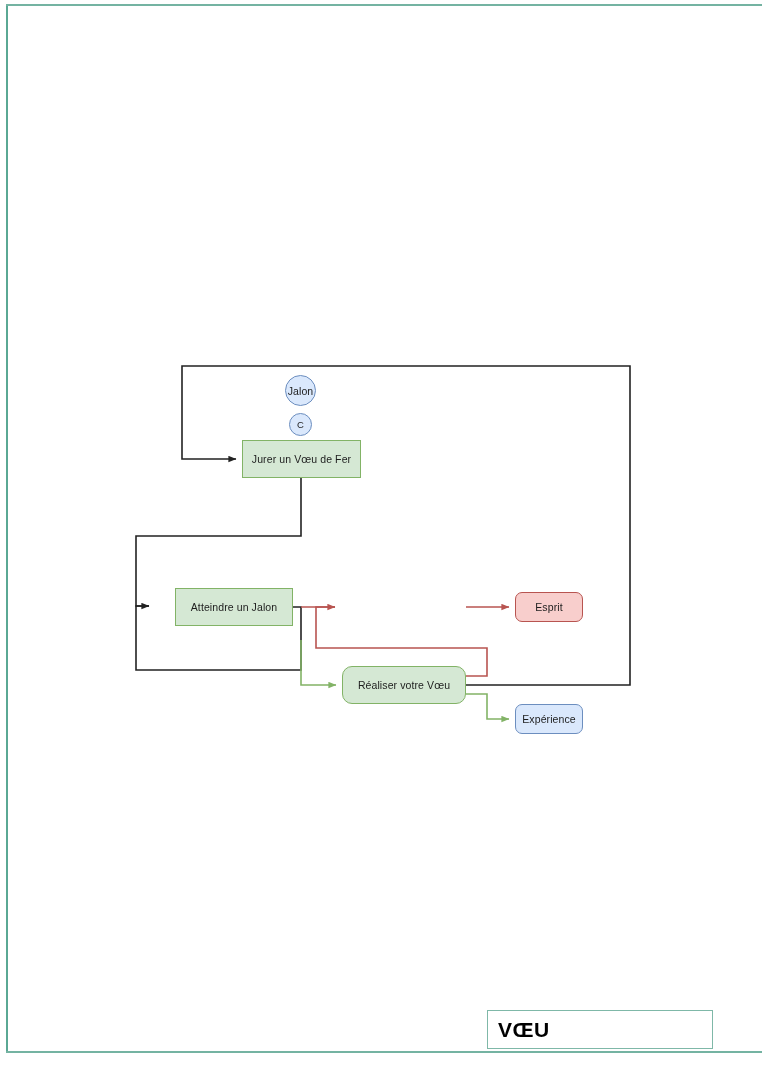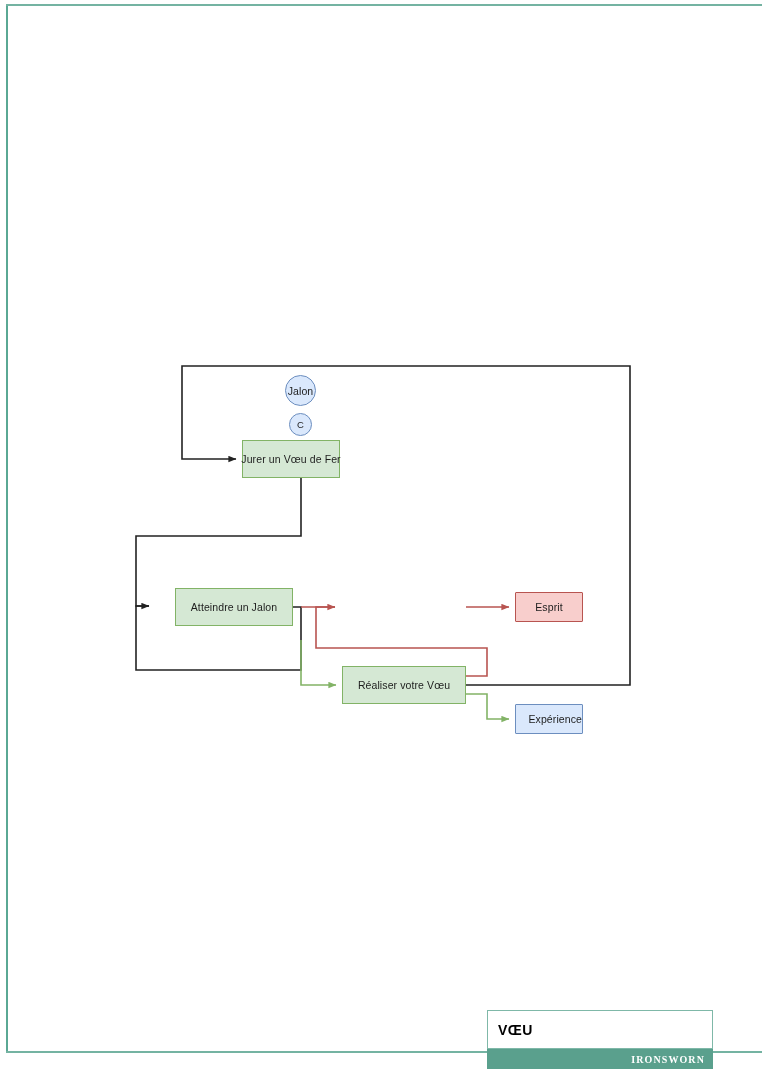--- a/index.html
+++ b/index.html
@@ -55,30 +55,29 @@
     color: #1d1d1d;
     letter-spacing: .1px;
     text-align: center;
     white-space: nowrap;
   }
   .node-process {
     background: #d5e8d4;
     border: 1px solid #82b366;
   }
   .node-round {
-    border-radius: 1px;
+    border-radius: 7px;
   }
   .node-danger {
     background: #f8cecc;
     border: 1px solid #b85450;
   }
   .node-info {
     background: #dae8fc;
     border: 1px solid #6c8ebf;
-    justify-content: flex-end;
   }
   .node-circle {
     border-radius: 50%;
     background: #dae8fc;
     border: 1px solid #6c8ebf;
   }
 
   
   #title-block {
     position: absolute;
@@ -86,21 +85,21 @@
     width: 226px; height: 39px;
     box-sizing: border-box;
     background: #ffffff;
     border: 1px solid #7fb8a8;
     display: flex;
     align-items: center;
   }
   #title-text {
     font-family: "Liberation Sans", "DejaVu Sans", sans-serif;
     font-weight: bold;
-    font-size: 14px;
+    font-size: 21px;
     color: #000000;
     padding-left: 10px;
     letter-spacing: .5px;
   }
   #brand-bar {
     position: absolute;
     left: 487px; top: 1049px;
     width: 226px; height: 20px;
     background: #5aa08d;
     display: flex;
@@ -158,41 +157,38 @@
   </div>
 
   <div class="node node-circle" style="left:285px; top:375px; width:31px; height:31px;">
     <span>Jalon</span>
   </div>
 
   <div class="node node-circle" style="left:289px; top:413px; width:23px; height:23px; font-size:9.5px;">
     <span>C</span>
   </div>
 
-  <div class="node node-process" style="left:242px; top:440px; width:98px; height:38px;">
+  <div class="node node-process" style="left:242px; top:440px; width:119px; height:38px;">
     <span>Jurer un Vœu de Fer</span>
   </div>
 
   <div class="node node-process" style="left:155px; top:588px; width:118px; height:38px;margin-left:20px;">
     <span>Atteindre un Jalon</span>
   </div>
 
 
-  <div class="node node-process" style="left:342px; top:666px; width:124px; height:38px;">
+  <div class="node node-process" style="left:342px; top:666px; width:124px; height:38px;border-radius:10px;">
     <span>Réaliser votre Vœu</span>
   </div>
 
   <div class="node node-danger node-round" style="left:515px; top:592px; width:68px; height:30px;">
     <span>Esprit</span>
   </div>
 
   <div class="node node-info node-round" style="left:515px; top:704px; width:68px; height:30px;">
     <span>Expérience</span>
   </div>
 
   <div id="title-block">
     <span id="title-text">VŒU</span>
   </div>
-  <div id="brand-bar">
-    <span id="brand-text">IRONSWORN</span>
-  </div>
 
 </div>
 
 </body></html>

